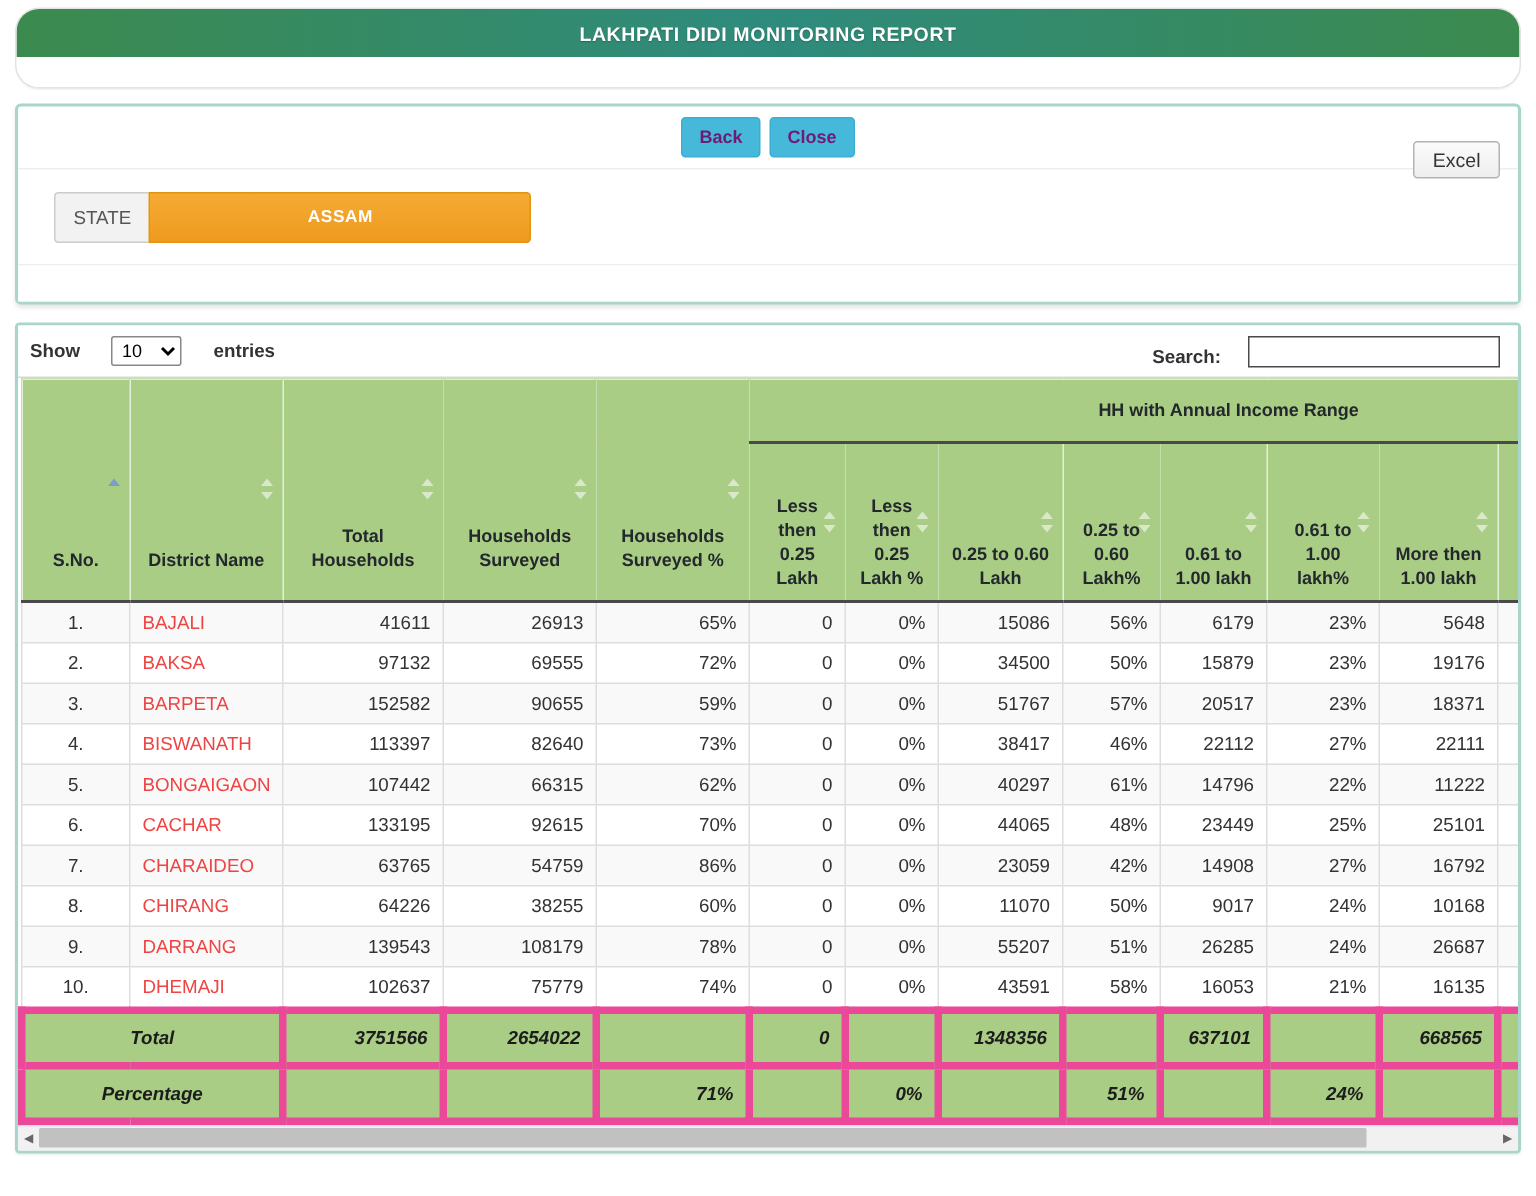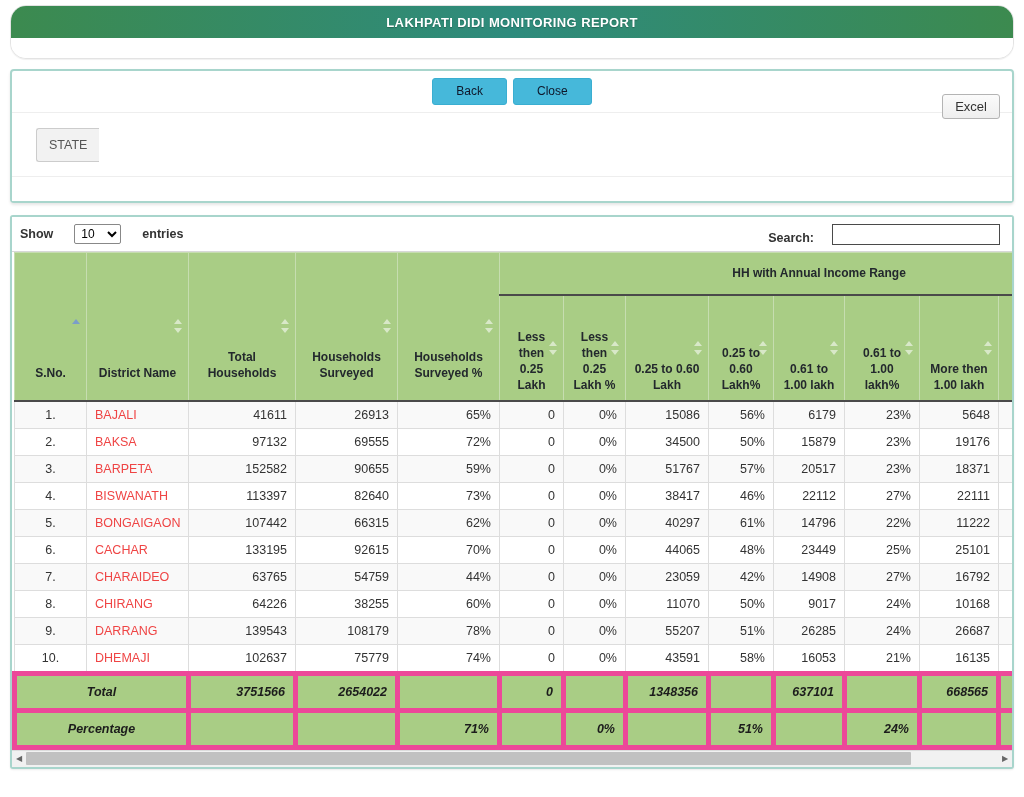--- a/index.html
+++ b/index.html
@@ -44,26 +44,27 @@
   .panel-toolbar {
     height: 42px;
     border-bottom: 1px solid #eeeeee;
     position: relative;
     display: flex; align-items: center; justify-content: center;
     gap: 6px;
   }
   .btn-primary {
     background: #46b8da;
     border: 1px solid #3aaed1;
-    color: #0f172a;
+    color: #701a75;
     font-size: 12px;
-    padding: 5px 23px;
+    padding: 5px 11px;
     border-radius: 3px;
     cursor: pointer;
     line-height: 1.2;
+    font-weight: bold;
   }
   .btn-default {
     position: absolute;
     right: 12px; top: 23px;
     background: #f4f4f4;
     background-image: linear-gradient(to bottom,#fbfbfb,#eeeeee);
     border: 1px solid #b4b4b4;
     color: #333;
     font-size: 13px;
     padding: 4px 12px;
@@ -237,20 +238,21 @@
 
   <div class="panel">
     <div class="panel-toolbar">
       <button class="btn-primary">Back</button>
       <button class="btn-primary">Close</button>
       <button class="btn-default">Excel</button>
     </div>
     <div class="panel-filters">
       <div class="input-group">
         <span class="ig-label">STATE</span>
+        <span class="ig-value">ASSAM</span>
       </div>
     </div>
     <div class="panel-foot"></div>
   </div>
 
   <div class="dt-card">
 
     <div class="dt-head">
       <div class="dt-length">
         <span>Show</span>
@@ -429,21 +431,21 @@
               <td class="num">23449</td>
               <td class="num">25%</td>
               <td class="num">25101</td>
               <td class="num"></td>
             </tr>
             <tr class="odd">
               <td class="sno">7.</td>
               <td class="dist"><a>CHARAIDEO</a></td>
               <td class="num">63765</td>
               <td class="num">54759</td>
-              <td class="num">44%</td>
+              <td class="num">86%</td>
               <td class="num">0</td>
               <td class="num">0%</td>
               <td class="num">23059</td>
               <td class="num">42%</td>
               <td class="num">14908</td>
               <td class="num">27%</td>
               <td class="num">16792</td>
               <td class="num"></td>
             </tr>
             <tr class="even">

